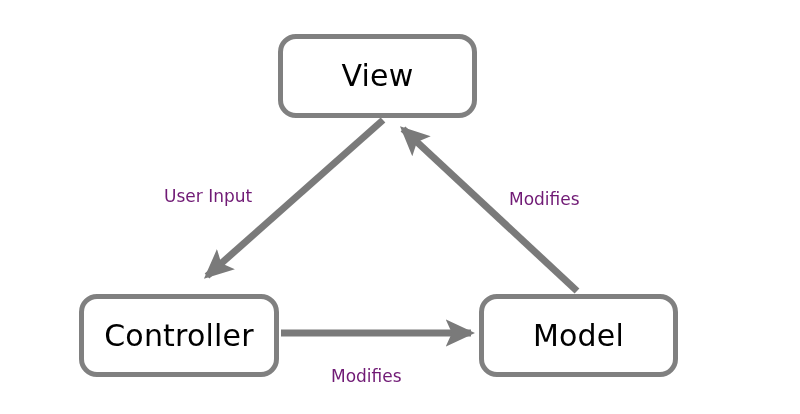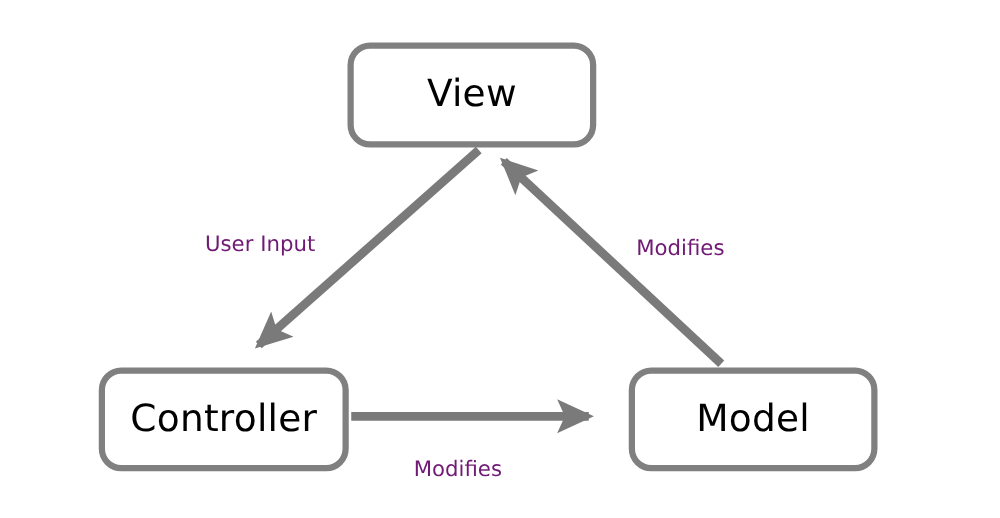--- a/index.html
+++ b/index.html
@@ -52,21 +52,21 @@
     height: 84px;
     text-align: center;
   }
   #node-controller {
     left: 79px;
     top: 294px;
     width: 200px;
     height: 83px;
   }
   #node-model {
-    left: 503px;
+    left: 479px;
     top: 294px;
     width: 199px;
     height: 83px;
   }
   .edge-label {
     position: absolute;
     font-family: "DejaVu Sans", sans-serif;
     font-size: 17px;
     font-weight: 400;
     color: #701a75;

